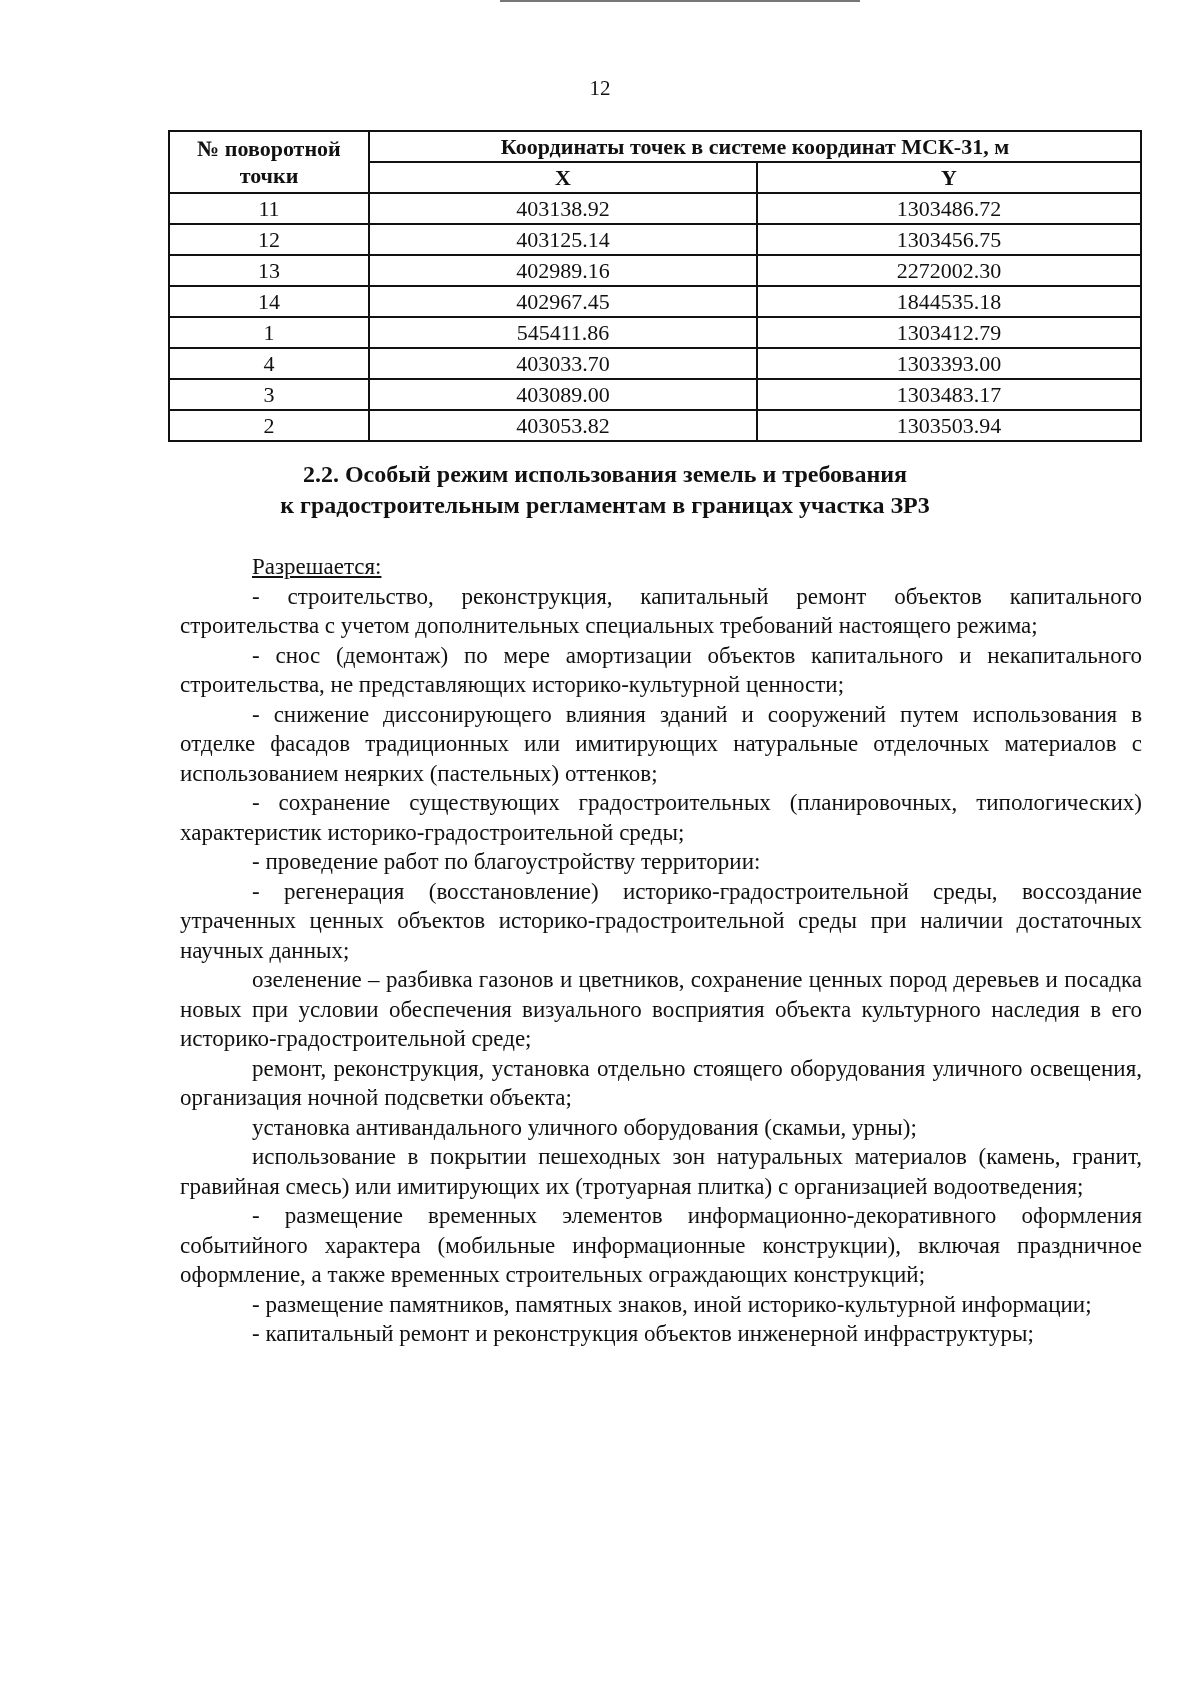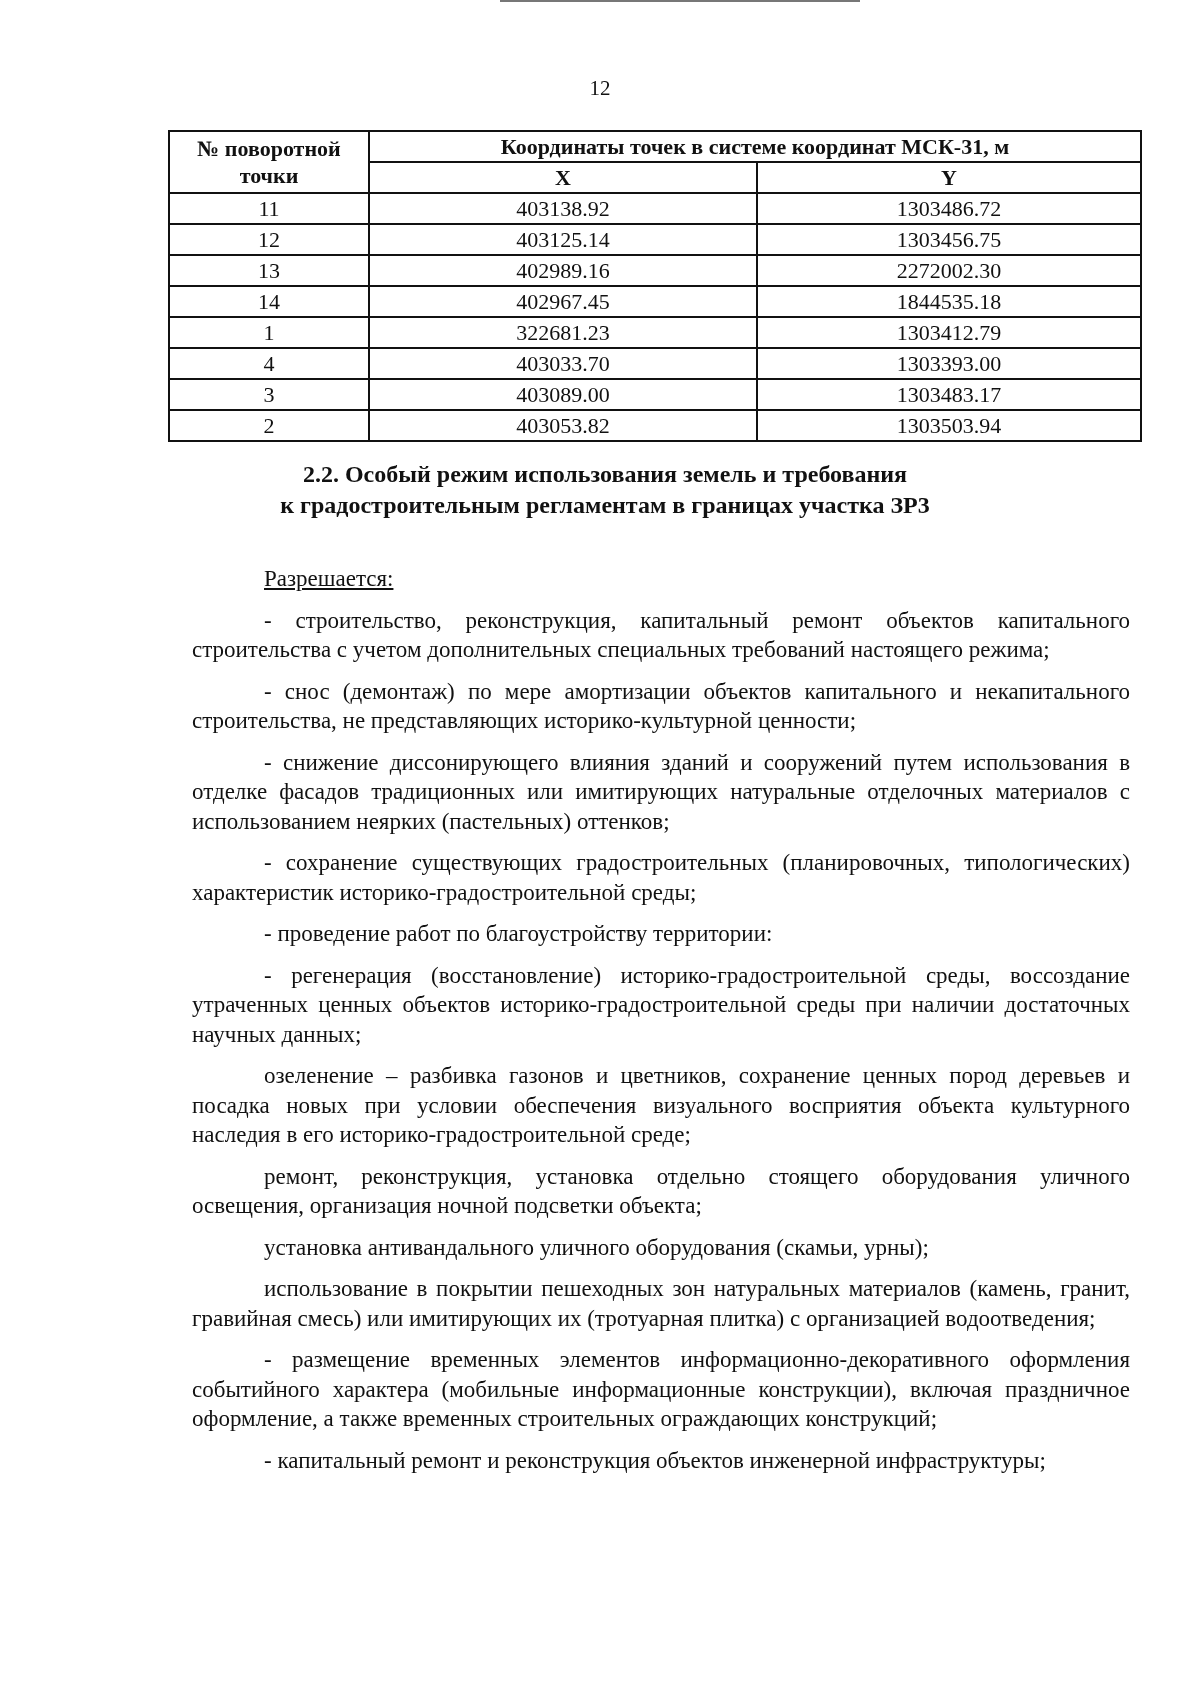--- a/index.html
+++ b/index.html
@@ -10,21 +10,21 @@
   table.coords { position: absolute; top: 130px; left: 168px; width: 974px; border-collapse: collapse;
                  font-size: 22px; }
   table.coords td, table.coords th { border: 2px solid #111; text-align: center; padding: 0; height: 29px;
                  line-height: 27px; }
   table.coords th { font-weight: bold; }
   .col1 { width: 198px; }
   .col2 { width: 386px; }
   .section-title { position: absolute; top: 459px; left: 0; width: 1210px; text-align: center;
                    font-weight: bold; font-size: 24px; line-height: 31px; }
   .body-text { position: absolute; top: 552px; left: 180px; width: 962px; font-size: 23px; line-height: 29.5px; }
-  .body-text p { margin: 12px; text-align: justify; text-indent: 72px; }
+  .body-text p { margin: 0; text-align: justify; text-indent: 72px; }
   .allowed { text-decoration: underline; }
 </style>
 </head>
 <body>
 
 <div class="scan-line"></div>
 
 <div class="page-num">12</div>
 
 <table class="coords">
@@ -52,21 +52,21 @@
     <td>402989.16</td>
     <td>2272002.30</td>
   </tr>
   <tr>
     <td>14</td>
     <td>402967.45</td>
     <td>1844535.18</td>
   </tr>
   <tr>
     <td>1</td>
-    <td>322681.23</td>
+    <td>545411.86</td>
     <td>1303412.79</td>
   </tr>
   <tr>
     <td>4</td>
     <td>403033.70</td>
     <td>1303393.00</td>
   </tr>
   <tr>
     <td>3</td>
     <td>403089.00</td>
@@ -91,14 +91,15 @@
   <p>- снос (демонтаж) по мере амортизации объектов капитального и некапитального строительства, не представляющих историко-культурной ценности;</p>
   <p>- снижение диссонирующего влияния зданий и сооружений путем использования в отделке фасадов традиционных или имитирующих натуральные отделочных материалов с использованием неярких (пастельных) оттенков;</p>
   <p>- сохранение существующих градостроительных (планировочных, типологических) характеристик историко-градостроительной среды;</p>
   <p>- проведение работ по благоустройству территории:</p>
   <p>- регенерация (восстановление) историко-градостроительной среды, воссоздание утраченных ценных объектов историко-градостроительной среды при наличии достаточных научных данных;</p>
   <p>озеленение – разбивка газонов и цветников, сохранение ценных пород деревьев и посадка новых при условии обеспечения визуального восприятия объекта культурного наследия в его историко-градостроительной среде;</p>
   <p>ремонт, реконструкция, установка отдельно стоящего оборудования уличного освещения, организация ночной подсветки объекта;</p>
   <p>установка антивандального уличного оборудования (скамьи, урны);</p>
   <p>использование в покрытии пешеходных зон натуральных материалов (камень, гранит, гравийная смесь) или имитирующих их (тротуарная плитка) с организацией водоотведения;</p>
   <p>- размещение временных элементов информационно-декоративного оформления событийного характера (мобильные информационные конструкции), включая праздничное оформление, а также временных строительных ограждающих конструкций;</p>
+  <p>- размещение памятников, памятных знаков, иной историко-культурной информации;</p>
   <p>- капитальный ремонт и реконструкция объектов инженерной инфраструктуры;</p>
 </div>
 
 </body></html>

